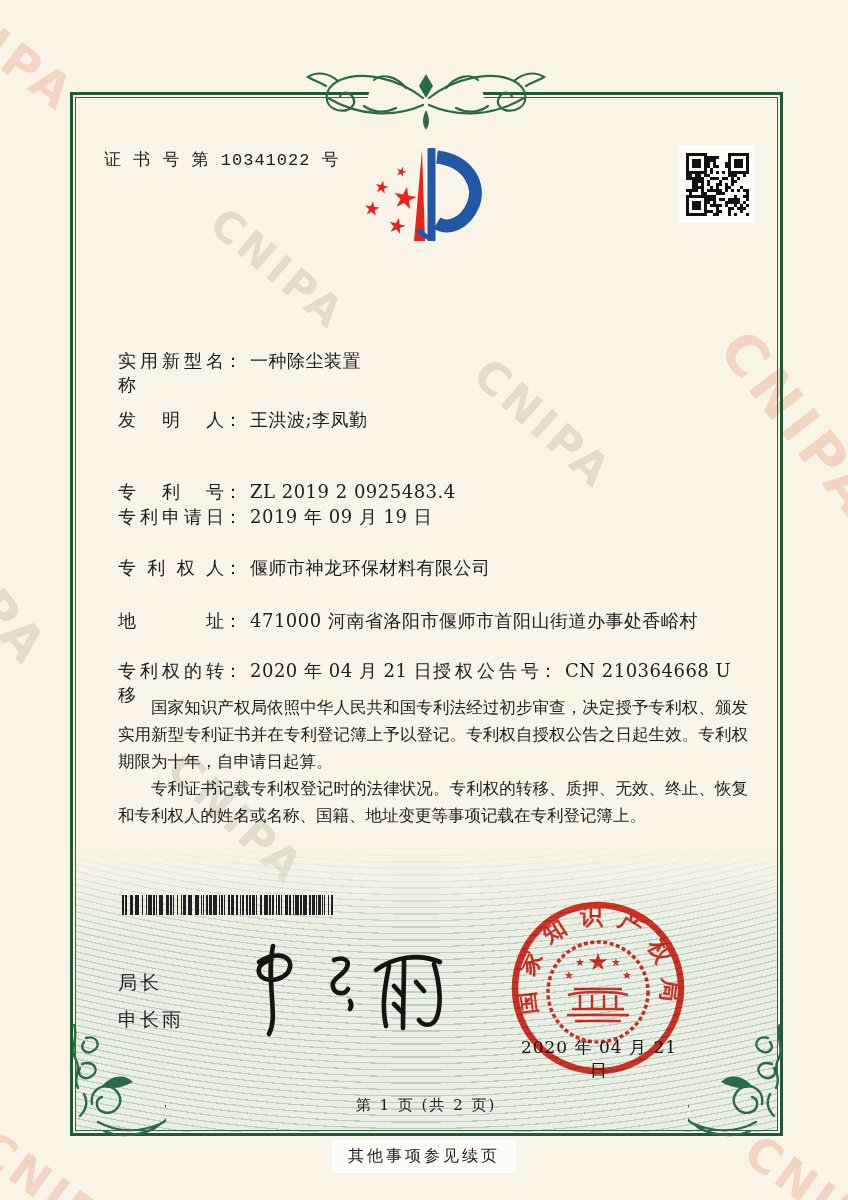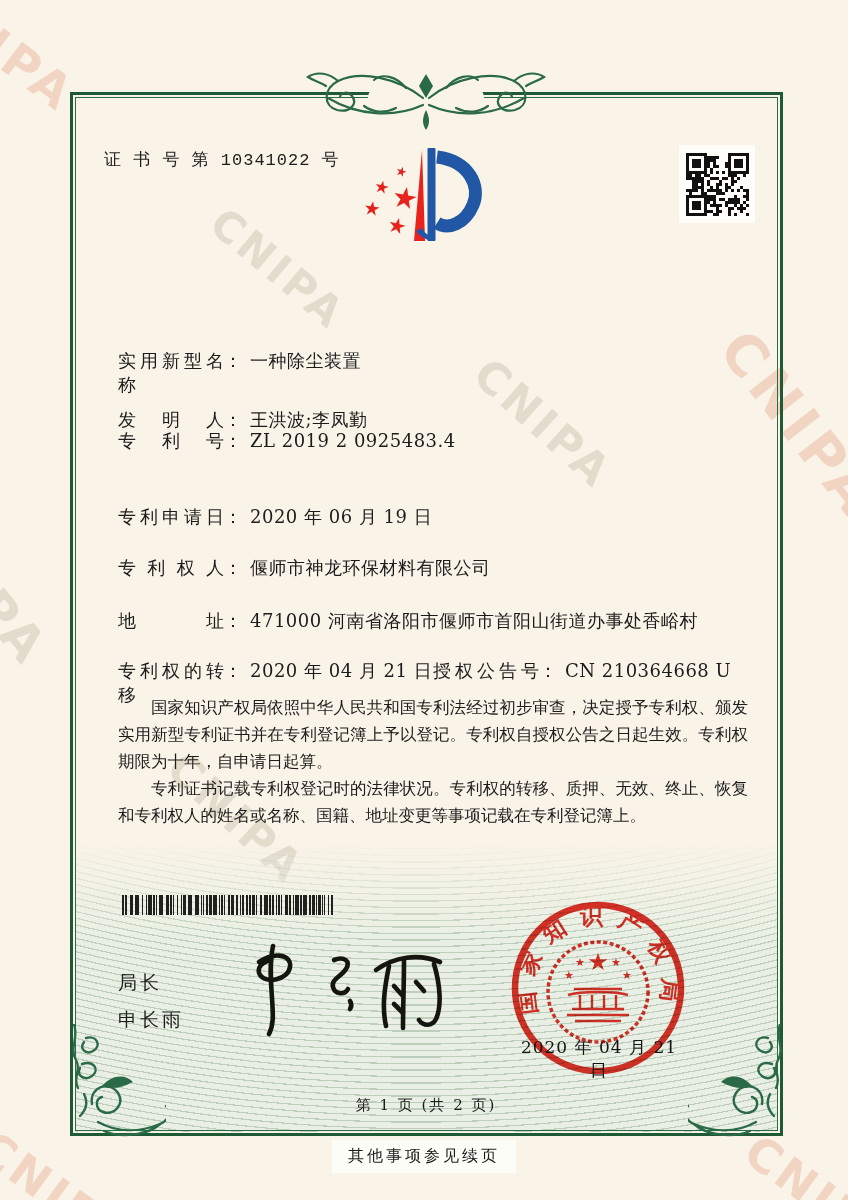--- a/index.html
+++ b/index.html
@@ -400,25 +400,25 @@
       </svg>
   </div>
 
 
   <div class="frow content" style="top:408px">
     <span class="flabel">发明人</span><span class="fcolon">：</span><span class="fvalue">王洪波;李凤勤</span>
   </div>
   <div class="frow content" style="top:349px">
     <span class="flabel">实用新型名称</span><span class="fcolon">：</span><span class="fvalue">一种除尘装置</span>
   </div>
-  <div class="frow content" style="top:429px">
+  <div class="frow content" style="top:480px">
     <span class="flabel">专利号</span><span class="fcolon">：</span><span class="fvalue">ZL 2019 2 0925483.4</span>
   </div>
   <div class="frow content" style="top:505px">
-    <span class="flabel">专利申请日</span><span class="fcolon">：</span><span class="fvalue">2020 年 06 月 19 日</span>
+    <span class="flabel">专利申请日</span><span class="fcolon">：</span><span class="fvalue">2019 年 09 月 19 日</span>
   </div>
   <div class="frow content" style="top:556px">
     <span class="flabel">专利权人</span><span class="fcolon">：</span><span class="fvalue">偃师市神龙环保材料有限公司</span>
   </div>
   <div class="frow content" style="top:609px">
     <span class="flabel">地址</span><span class="fcolon">：</span><span class="fvalue">471000 河南省洛阳市偃师市首阳山街道办事处香峪村</span>
   </div>
   <div class="frow content" style="top:659px">
     <span class="flabel">专利权的转移</span><span class="fcolon">：</span><span class="fvalue">2020 年 04 月 21 日</span>
     <span class="fpair2">

